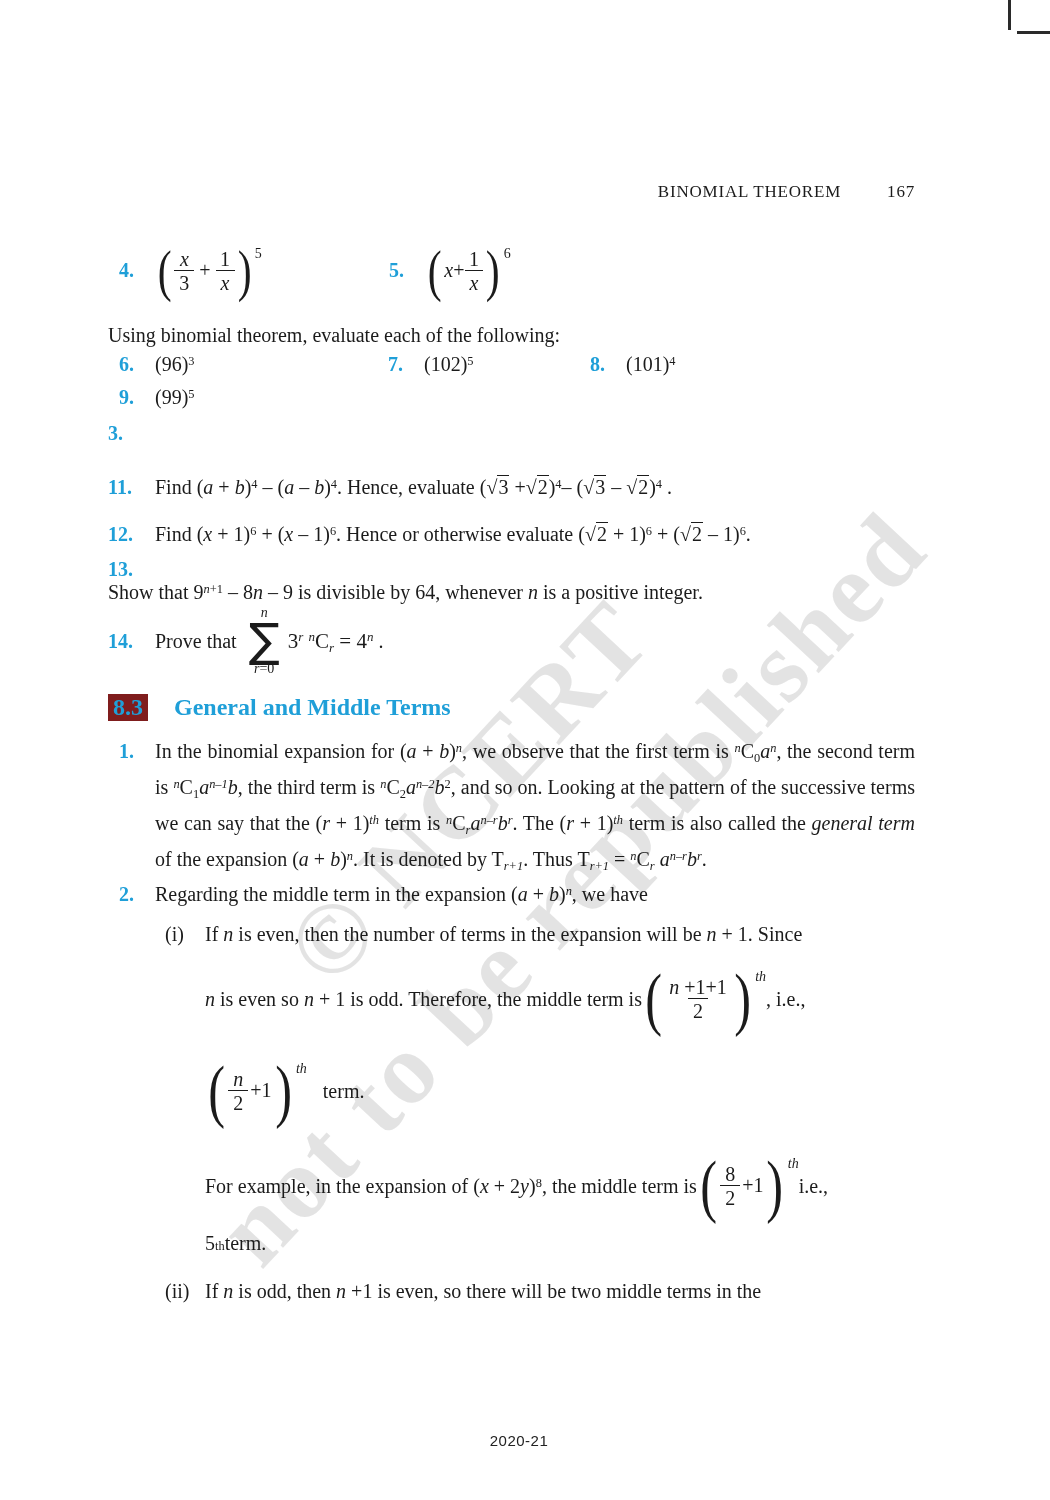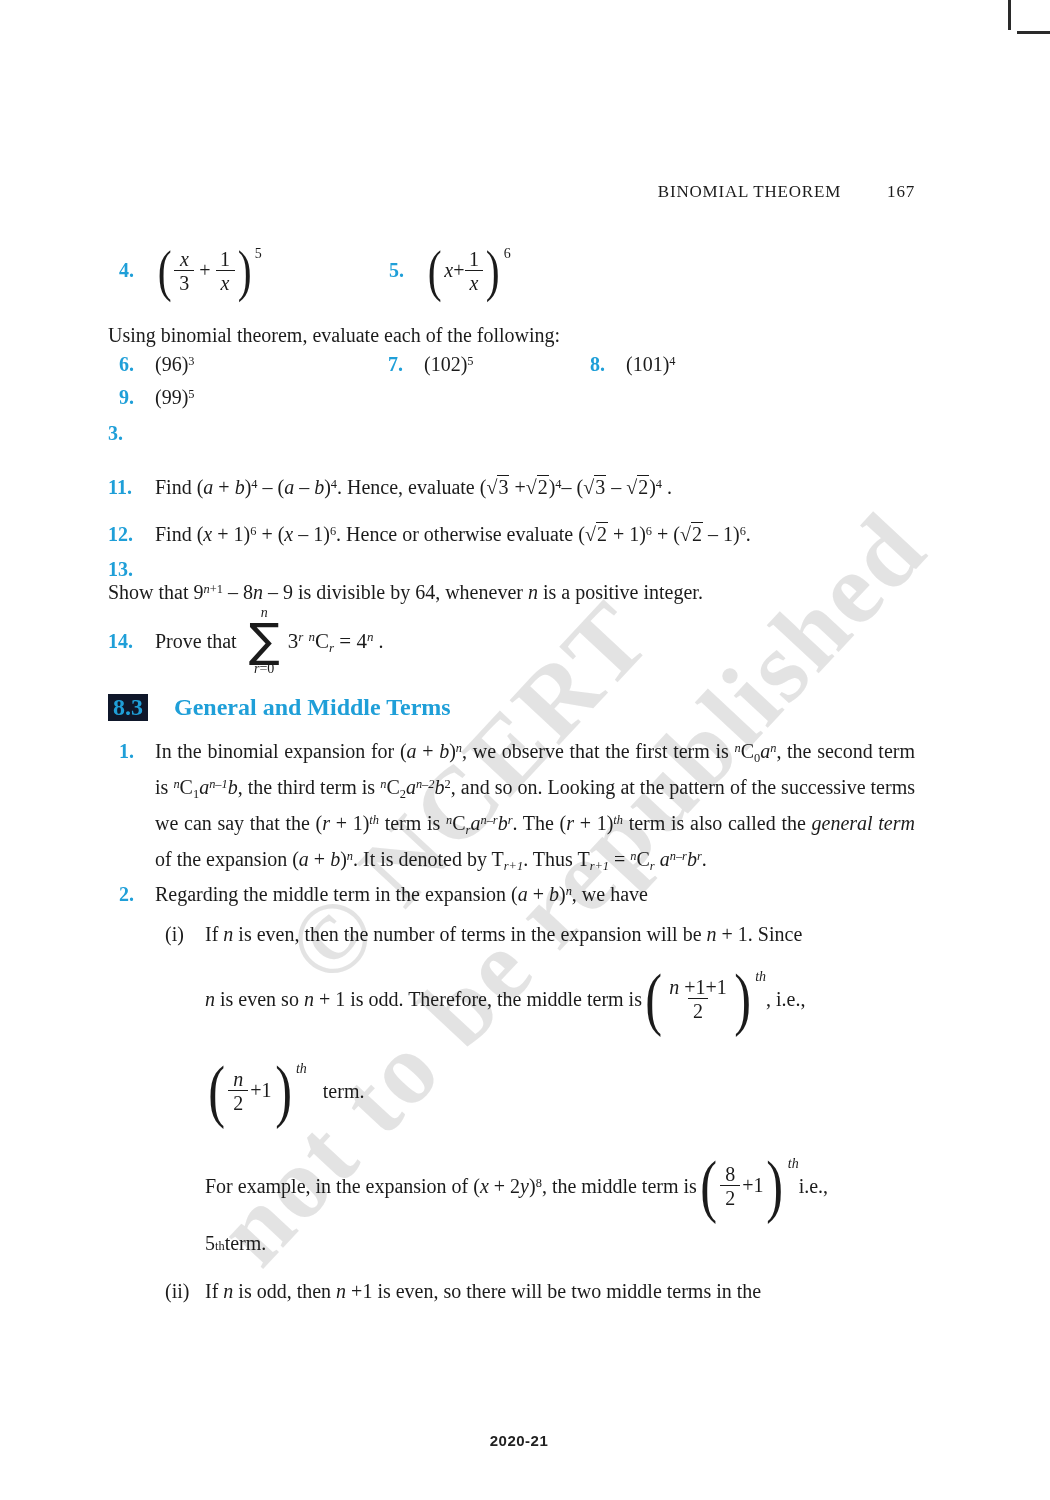--- a/index.html
+++ b/index.html
@@ -61,38 +61,38 @@
   .ex10 { margin-top:3px; height:36px; }
   .ex11 { margin-top:6px; height:47px; align-items:center; }
   .ex12 { height:47px; align-items:center; }
   .ex13 { height:36px;flex-direction:column; }
   .ex14 { margin-top:8px; height:78px; align-items:center; }
   .ex14 .body { display:flex; align-items:center; }
   .tail { margin-left:5px; }
 
   .section-head { display:flex; align-items:baseline; gap:26px; margin-top:14px;
                   font-size:24px; font-weight:700; color:#1f9fd8; }
-  .sec-num { background:#0f172a; padding:0 5px; }
+  .sec-num { background:#7f1d1d; padding:0 5px; }
 
   .n1 { margin-top:12px; }
   .n2 { margin-top:6px; height:38px; }
   .subitem { display:flex; margin-left:57px; margin-top:2px; align-items:baseline; }
   .slabel { flex:none; width:40px; }
   .subline { margin-left:97px; display:flex; align-items:center; }
   .mid1 { margin-top:8px; height:90px; }
   .mid2 { margin-top:4px; height:86px; }
   .exline { margin-top:8px; height:88px; }
   .fifth { margin-top:2px; height:32px; align-items:baseline; }
   .sii { margin-top:16px; }
   .after { margin-left:16px; }
   .postgap { }
 
   .footer { position:absolute; left:0; right:12px; top:1432px; text-align:center; z-index:1;
             font-family:"Liberation Sans","DejaVu Sans",sans-serif; font-size:15px;
-            letter-spacing:.5px; color:#222;font-weight:bold; }
+            letter-spacing:.5px; color:#222; }
 </style>
 </head>
 <body>
 
 <div class="page">
   <div class="watermark">
     <div>© NCERT</div>
     <div>not to be republished</div>
   </div>
   <div class="cropmark-v"></div>

